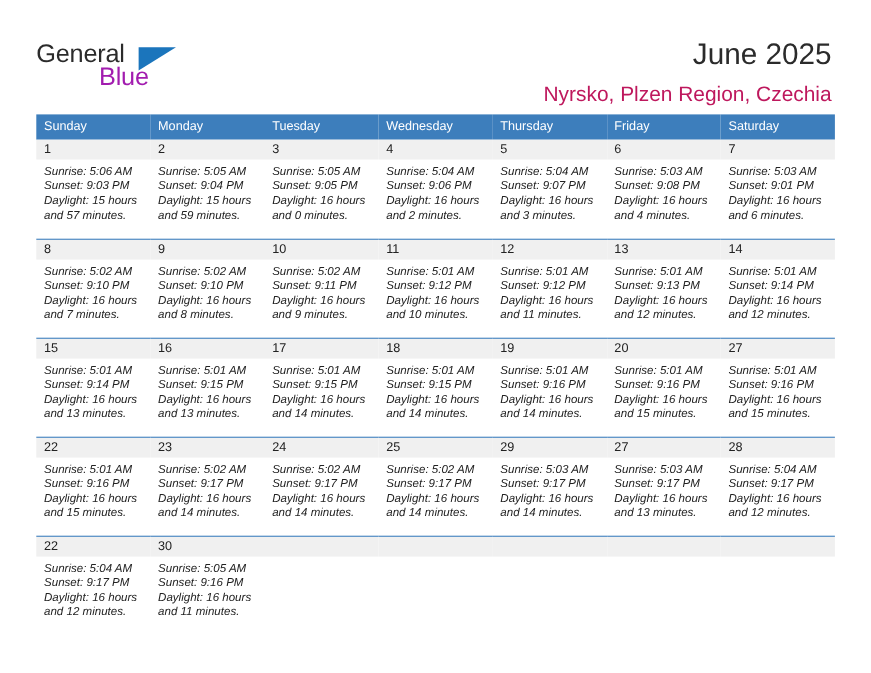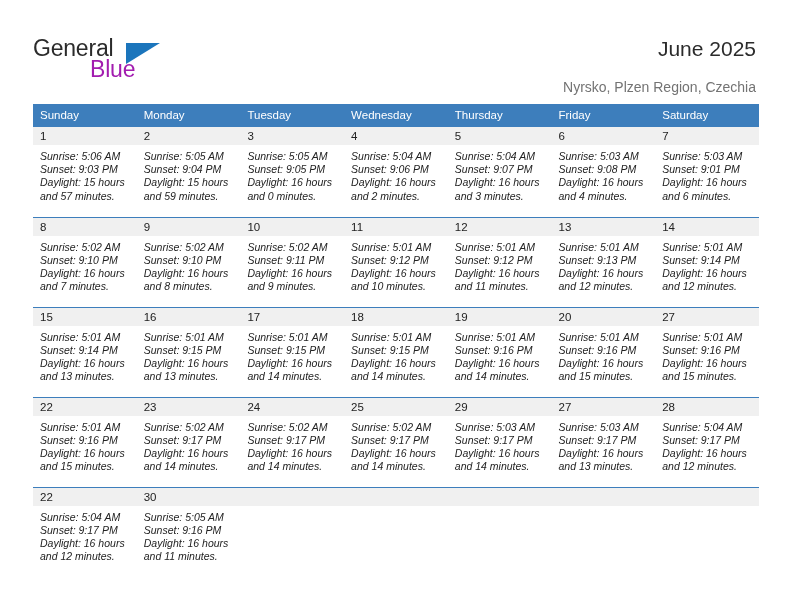--- a/index.html
+++ b/index.html
@@ -58,34 +58,34 @@
     left: 93px; top: 7px;
     width: 0; height: 0;
     border-left: 34px solid #1b75bc;
     border-bottom: 21px solid transparent;
   }
 
   .title {
     position: absolute;
     right: 36px;
     top: 33px;
-    font-size: 21px;
+    font-size: 27px;
     line-height: 32px;
     color: #2b2b2b;
     font-weight: normal;
     text-align: right;
     white-space: nowrap;
   }
   .subtitle {
     position: absolute;
     right: 36px;
     top: 79px;
-    font-size: 14px;
+    font-size: 19px;
     line-height: 16px;
-    color: #737373;
+    color: #be185d;
     text-align: left;
     white-space: nowrap;
   }
 
   
   .calendar {
     position: absolute;
     left: 33px;
     top: 104px;
     width: 726px;

